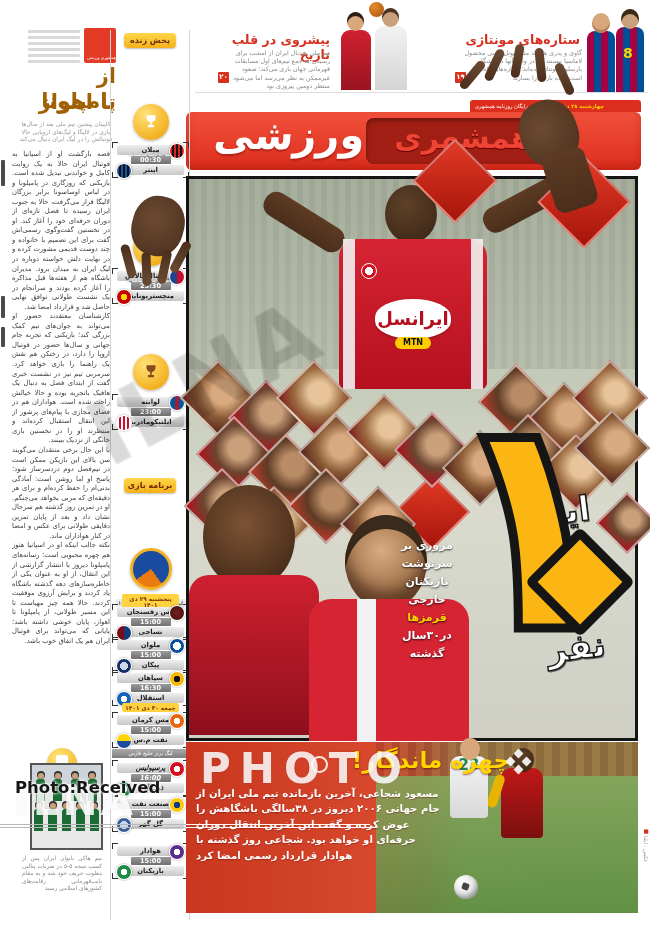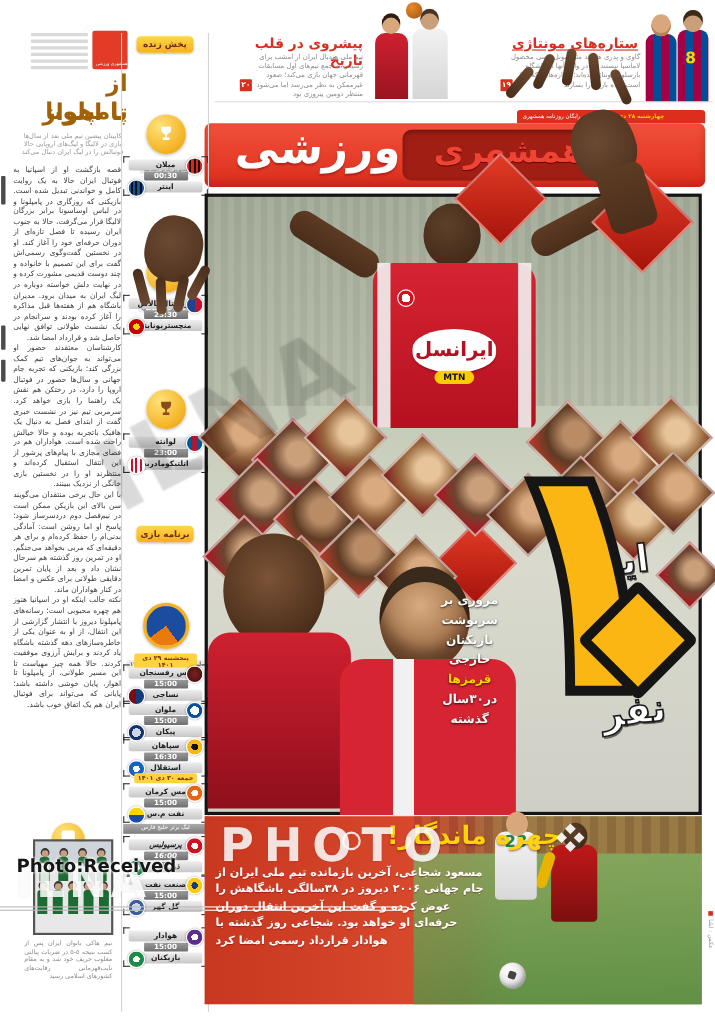--- a/index.html
+++ b/index.html
@@ -176,21 +176,21 @@
 <div id="page">
 
   <div class="abs ph" style="left:583px;top:5px;width:64px;height:88px;">
     <div class="barca-shirt" style="left:4px;top:26px;width:28px;height:62px;"></div>
     <div class="barca-shirt" style="left:33px;top:22px;width:28px;height:66px;"></div>
     <div class="head" style="left:9px;top:8px;width:18px;height:20px;background:#d9a77c;box-shadow:inset 0 -3px 0 #b5835a;"></div>
     <div class="head" style="left:38px;top:4px;width:18px;height:20px;background:#caa07a;box-shadow:inset 0 5px 0 #3a2a1a;"></div>
     <div class="abs" style="left:40px;top:40px;color:#ffd400;font-weight:bold;font-size:14px;">8</div>
   </div>
 
-  <div class="abs rtl teaser-headline" style="left:455px;top:32px;width:125px;text-decoration:underline;">ستاره‌های مونتاژی</div>
+  <div class="abs rtl teaser-headline" style="left:455px;top:32px;width:125px;">ستاره‌های مونتاژی</div>
   <div class="abs rtl teaser-body" style="left:462px;top:49px;width:120px;">گاوی و پدری هرچند مثل لیونل مسی محصول لاماسیا نیستند اما در واقع آنها در باشگاه بارسلونا مونتاژ شده‌اند؛ ستاره‌هایی که قرار است آینده بارسا را بسازند</div>
   <div class="abs pgbadge" style="left:455px;top:72px;">۱۹</div>
 
   <div class="abs ph" style="left:335px;top:0;width:78px;height:92px;">
     <div class="hb-ball" style="left:34px;top:2px;"></div>
     <div class="abs" style="left:6px;top:30px;width:30px;height:60px;background:linear-gradient(#cf2030,#9a1420);border-radius:9px 9px 0 0;"></div>
     <div class="head" style="left:12px;top:12px;width:17px;height:19px;background:#d9a77c;box-shadow:inset 0 4px 0 #2a1d12;"></div>
     <div class="abs" style="left:40px;top:26px;width:32px;height:64px;background:linear-gradient(#f2f2f2,#d5d5d5);border-radius:9px 9px 0 0;"></div>
     <div class="head" style="left:47px;top:8px;width:17px;height:19px;background:#caa07a;box-shadow:inset 0 4px 0 #4a3525;"></div>
   </div>

